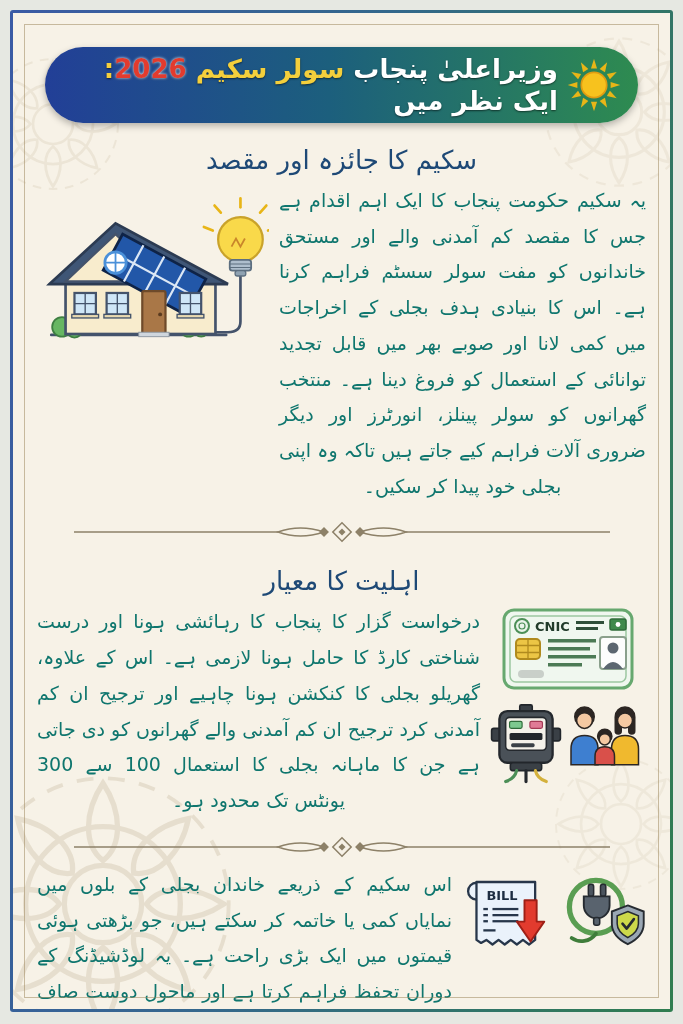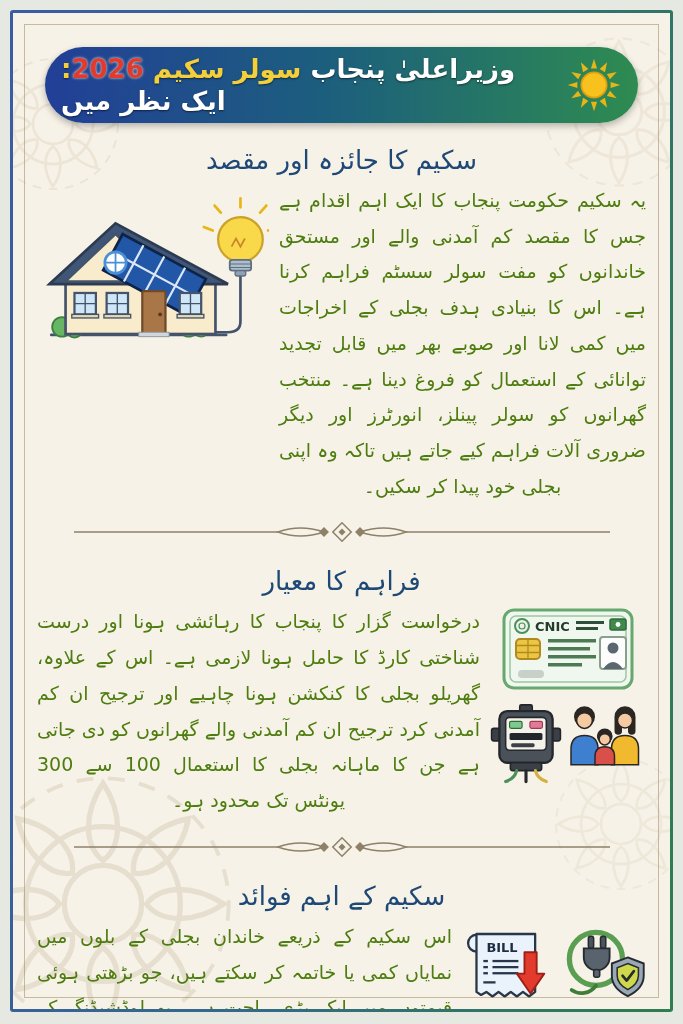--- a/index.html
+++ b/index.html
@@ -10,30 +10,30 @@
          padding:3px;box-sizing:border-box;border-radius:3px;}
   .paper{position:relative;width:100%;height:100%;background:#f7f2e7;overflow:hidden;box-sizing:border-box;}
   .inner-line{position:absolute;inset:11px;border:1px solid rgba(160,138,96,.55);pointer-events:none;z-index:2;}
   .ornament{position:absolute;z-index:0;}
   .content{position:relative;z-index:1;padding:0 24px;}
 
   .banner{direction:rtl;margin:34px 8px 0;height:76px;border-radius:42px;
           background:linear-gradient(90deg,#223f97 0%,#1c5f7d 48%,#2e8b50 100%);
           display:flex;align-items:center;gap:8px;padding:0 16px;
           box-shadow:0 3px 7px rgba(0,0,0,.28);}
-  .banner-title{flex:1;text-align:left;font-size:26px;font-weight:bold;color:#ffffff;
+  .banner-title{flex:1;text-align:right;font-size:26px;font-weight:bold;color:#ffffff;
                 line-height:1.25;text-shadow:0 1px 2px rgba(0,0,0,.55);}
   .banner-title .hl{color:#f4cf3c;}
   .banner-title .yr{color:#e23b2e;text-shadow:0 0 3px #ffffff,0 1px 2px rgba(0,0,0,.35);}
   .sun-wrap{flex:0 0 auto;display:flex;}
 
   .s-heading{margin-top:22px;text-align:center;font-size:26px;font-weight:normal;color:#1e4976;direction:rtl;}
   .row{display:flex;gap:10px;margin-top:8px;align-items:flex-start;}
   .body-text{flex:1;direction:rtl;text-align:justify;text-align-last:center;
-             font-size:19px;line-height:1.88;color:#4d7c0f;}
+             font-size:19px;line-height:1.88;color:#0f766e;}
   .illus{flex:0 0 232px;display:flex;justify-content:center;}
   .icon-col{flex:0 0 150px;display:flex;flex-direction:column;align-items:center;gap:8px;padding-top:4px;text-align:right;}
   .icon-col-wide{flex:0 0 160px;}
   .icon-row{display:flex;align-items:flex-start;gap:0px;}
   .divider{display:block;margin:16px auto 0;}
 </style>
 </head>
 <body>
 
 <svg width="0" height="0" style="position:absolute" aria-hidden="true">
@@ -177,21 +177,21 @@
               </g>
             </svg>
           </div>
           <div class="body-text">یہ سکیم حکومت پنجاب کا ایک اہم اقدام ہے جس کا مقصد کم آمدنی والے اور مستحق خاندانوں کو مفت سولر سسٹم فراہم کرنا ہے۔ اس کا بنیادی ہدف بجلی کے اخراجات میں کمی لانا اور صوبے بھر میں قابل تجدید توانائی کے استعمال کو فروغ دینا ہے۔ منتخب گھرانوں کو سولر پینلز، انورٹرز اور دیگر ضروری آلات فراہم کیے جاتے ہیں تاکہ وہ اپنی بجلی خود پیدا کر سکیں۔</div>
         </div>
 
         <svg class="divider" width="540" height="24" viewBox="0 0 540 24">
             <use href="#div-orn"></use>
           </svg>
 
-        <div class="s-heading">فراہم کا معیار</div>
+        <div class="s-heading">اہلیت کا معیار</div>
         <div class="row">
           <div class="body-text">درخواست گزار کا پنجاب کا رہائشی ہونا اور درست شناختی کارڈ کا حامل ہونا لازمی ہے۔ اس کے علاوہ، گھریلو بجلی کا کنکشن ہونا چاہیے اور ترجیح ان کم آمدنی کرد ترجیح ان کم آمدنی والے گھرانوں کو دی جاتی ہے جن کا ماہانہ بجلی کا استعمال 100 سے 300 یونٹس تک محدود ہو۔</div>
           <div class="icon-col">
             <span>
               <svg width="132" height="82" viewBox="0 0 132 82" aria-hidden="true">
                 <rect x="2" y="2" width="128" height="78" rx="10" fill="#f0f7ef" stroke="#67a86f" stroke-width="3"></rect>
                 <rect x="8" y="8" width="116" height="66" rx="6" fill="none" stroke="#9cc7a1" stroke-width="1.5"></rect>
                 <circle cx="20" cy="18" r="7" fill="#e9f3e9" stroke="#4c8f57" stroke-width="2"></circle>
                 <circle cx="20" cy="18" r="3" fill="none" stroke="#4c8f57" stroke-width="1.2"></circle>
                 <text x="33" y="23" font-size="13" font-weight="bold" fill="#233c2b" font-family="DejaVu Sans, sans-serif">CNIC</text>
@@ -251,21 +251,20 @@
                 </svg>
               </span>
             </span>
           </div>
         </div>
 
         <svg class="divider" width="540" height="24" viewBox="0 0 540 24">
             <use href="#div-orn"></use>
           </svg>
 
-        <div class="s-heading">سکیم کے اہم فوائد</div>
         <div class="row">
           <div class="body-text">اس سکیم کے ذریعے خاندان بجلی کے بلوں میں نمایاں کمی یا خاتمہ کر سکتے ہیں، جو بڑھتی ہوئی قیمتوں میں ایک بڑی راحت ہے۔ یہ لوڈشیڈنگ کے دوران تحفظ فراہم کرتا ہے اور ماحول دوست صاف توانائی کا ذریعہ ہے، جو طویل مدتی مالی بچت کا باعث بنتا ہے۔</div>
           <div class="icon-col icon-col-wide">
             <span class="icon-row">
               <span>
                 <svg width="96" height="86" viewBox="0 0 126 112" aria-hidden="true">
                   <path d="M30 26 a11 11 0 1 1 -11 -11" fill="#eaf2fb" stroke="#27364a" stroke-width="3"></path>
                   <path d="M19 14 H96 V90 L88 96 L80 90 L72 96 L64 90 L56 96 L48 90 L40 96 L32 90 L25 94 L19 90 Z" fill="#eaf2fb" stroke="#27364a" stroke-width="3" stroke-linejoin="round"></path>
                   <text x="32" y="37" font-size="17" font-weight="bold" fill="#1d2d42" font-family="DejaVu Sans, sans-serif">BILL</text>
                   <g fill="#27364a">

